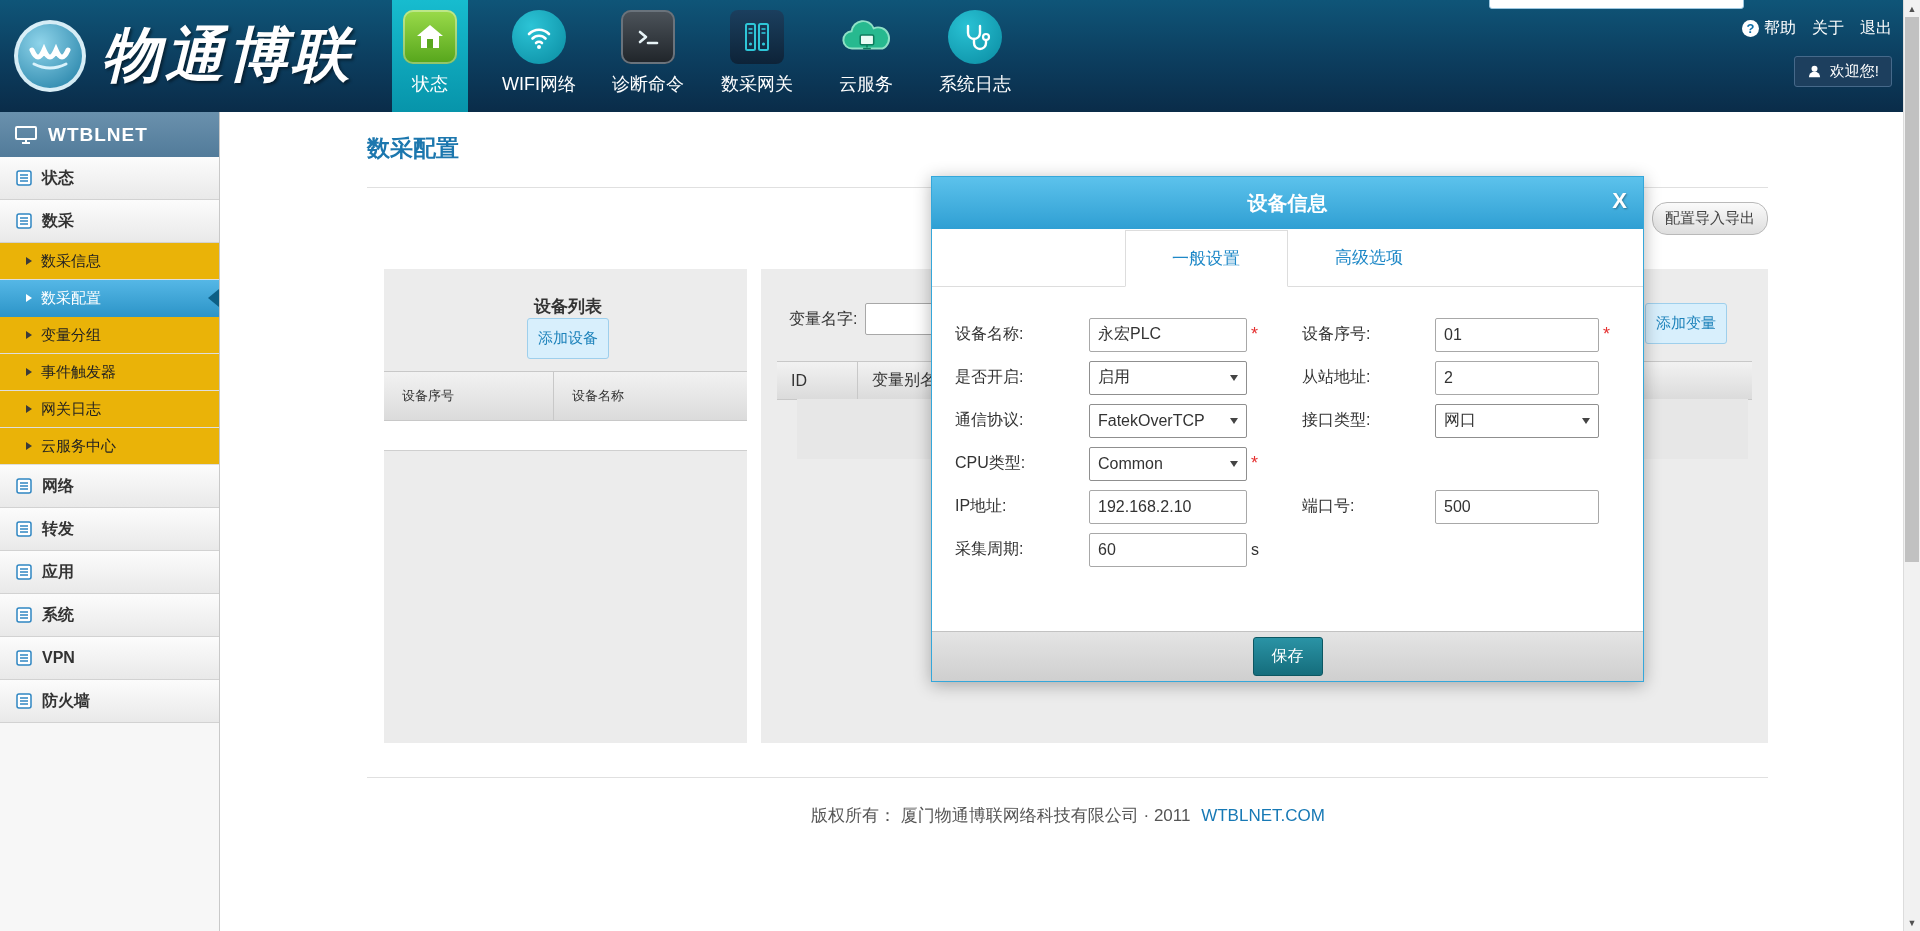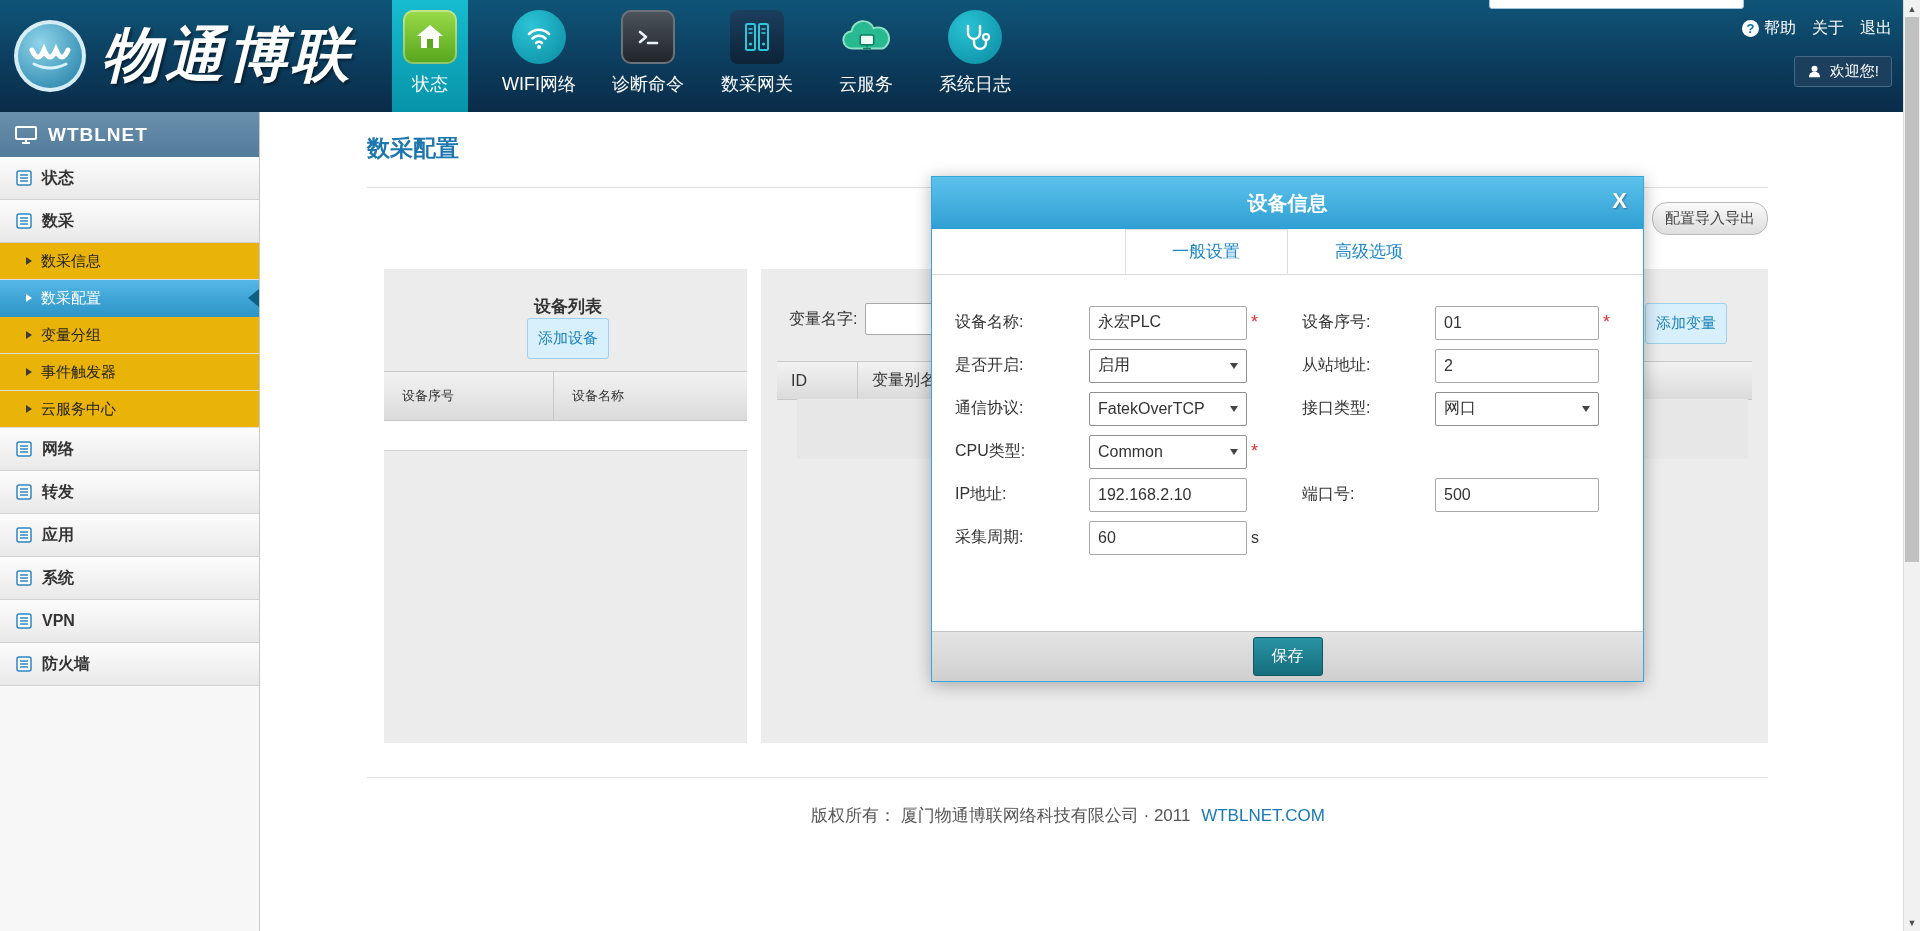--- a/index.html
+++ b/index.html
@@ -34,21 +34,21 @@
   .top-links { position:absolute; right:28px; top:18px; display:flex; align-items:center; gap:16px;
     color:#fff; font-size:16px; }
   .top-link { cursor:pointer; display:flex; align-items:center; gap:5px; }
   .qmark { width:17px; height:17px; border-radius:50%; background:#fff; color:#0b6ea8; font-weight:bold;
     font-size:13px; display:inline-flex; align-items:center; justify-content:center; }
   .welcome-btn { position:absolute; right:28px; top:56px; background:#1d3f5e; border:1px solid #46698a;
     border-radius:3px; color:#fff; padding:5px 12px; display:flex; align-items:center; gap:8px;
     font-size:15px; cursor:pointer; }
 
   
-  .sidebar { position:absolute; left:0; top:112px; width:260px; bottom:0; background:#f7f7f7;
+  .sidebar { position:absolute; left:0; top:112px; width:220px; bottom:0; background:#f7f7f7;
     border-right:1px solid #c9c9c9; z-index:4; }
   .sb-header { height:45px; background:linear-gradient(180deg,#6a91ad,#527b9a); color:#fff; display:flex;
     align-items:center; gap:10px; padding-left:14px; font-size:19px; font-weight:bold; letter-spacing:1px; }
   .sb-item-top { height:43px; display:flex; align-items:center; gap:10px; padding-left:16px; font-size:16px;
     font-weight:bold; color:#333; background:linear-gradient(180deg,#fcfcfc,#e9e9e9);
     border-bottom:1px solid #d2d2d2; cursor:pointer; }
   .sb-item-sub { height:37px; display:flex; align-items:center; padding-left:26px; font-size:15px; color:#222;
     background:#eab308; border-bottom:1px solid #dedede; cursor:pointer; position:relative; }
   .tri { width:0; height:0; border-left:6px solid #3b3b3b; border-top:4px solid transparent;
     border-bottom:4px solid transparent; margin-right:9px; flex:none; }
@@ -102,21 +102,21 @@
   .footer-link { color:#1779b5; cursor:pointer; margin-left:6px; text-decoration:none; }
 
   
   .modal { position:absolute; left:931px; top:176px; width:713px; height:506px; background:#fff;
     border:1px solid #35a7da; box-shadow:0 3px 16px rgba(0,0,0,.3); z-index:50; }
   .m-head { height:52px; background:linear-gradient(180deg,#5cc2ec,#2f9fd3); display:flex;
     align-items:center; justify-content:center; position:relative; }
   .m-title { color:#fff; font-size:20px; font-weight:bold; }
   .m-close { position:absolute; right:16px; top:11px; color:#fff; font-size:22px; font-weight:bold;
     cursor:pointer; text-shadow:1px 1px 2px rgba(0,0,0,.35); }
-  .m-tabs { height:46px; border-bottom:1px solid #ddd; display:flex; justify-content:center; }
+  .m-tabs { height:58px; border-bottom:1px solid #ddd; display:flex; justify-content:center;align-items:flex-end; }
   .m-tab { width:163px; display:flex; align-items:center; justify-content:center; font-size:17px;
     color:#1e88c7; cursor:pointer; height:100%; }
   .m-tab.active { border:1px solid #ddd; border-bottom:1px solid #fff; margin-bottom:-1px; background:#fff; }
   .m-body { padding-top:26px; }
   .f-row { display:flex; align-items:center; height:43px; padding-left:23px; }
   .f-label { width:134px; font-size:16px; color:#333; flex:none; }
   .f-input { width:158px; height:34px; border:1px solid #a8a8a8; border-radius:2px; padding:0 8px;
     font-size:16px; color:#333; font-family:inherit; background:#fff; }
   .sel { width:158px; height:34px; border:1px solid #8f8f8f; border-radius:2px; background:#fff;
     display:flex; align-items:center; justify-content:space-between; padding:0 8px; font-size:16px;
@@ -289,20 +289,24 @@
   <div class="sb-item-sub">
     <span class="tri"></span>
     <span>变量分组</span>
   </div>
   <div class="sb-item-sub">
     <span class="tri"></span>
     <span>事件触发器</span>
   </div>
   <div class="sb-item-sub">
     <span class="tri"></span>
+    <span>网关日志</span>
+  </div>
+  <div class="sb-item-sub">
+    <span class="tri"></span>
     <span>云服务中心</span>
   </div>
   <div class="sb-item-top">
     <svg width="16" height="16" viewBox="0 0 16 16">
         <rect x="1" y="1" width="14" height="14" rx="2" fill="#fff" stroke="#2f86c2" stroke-width="1.5"></rect>
         <line x1="4" y1="5" x2="12" y2="5" stroke="#2f86c2" stroke-width="1.5"></line>
         <line x1="4" y1="8" x2="12" y2="8" stroke="#2f86c2" stroke-width="1.5"></line>
         <line x1="4" y1="11" x2="12" y2="11" stroke="#2f86c2" stroke-width="1.5"></line>
       </svg>
     <span>网络</span>

